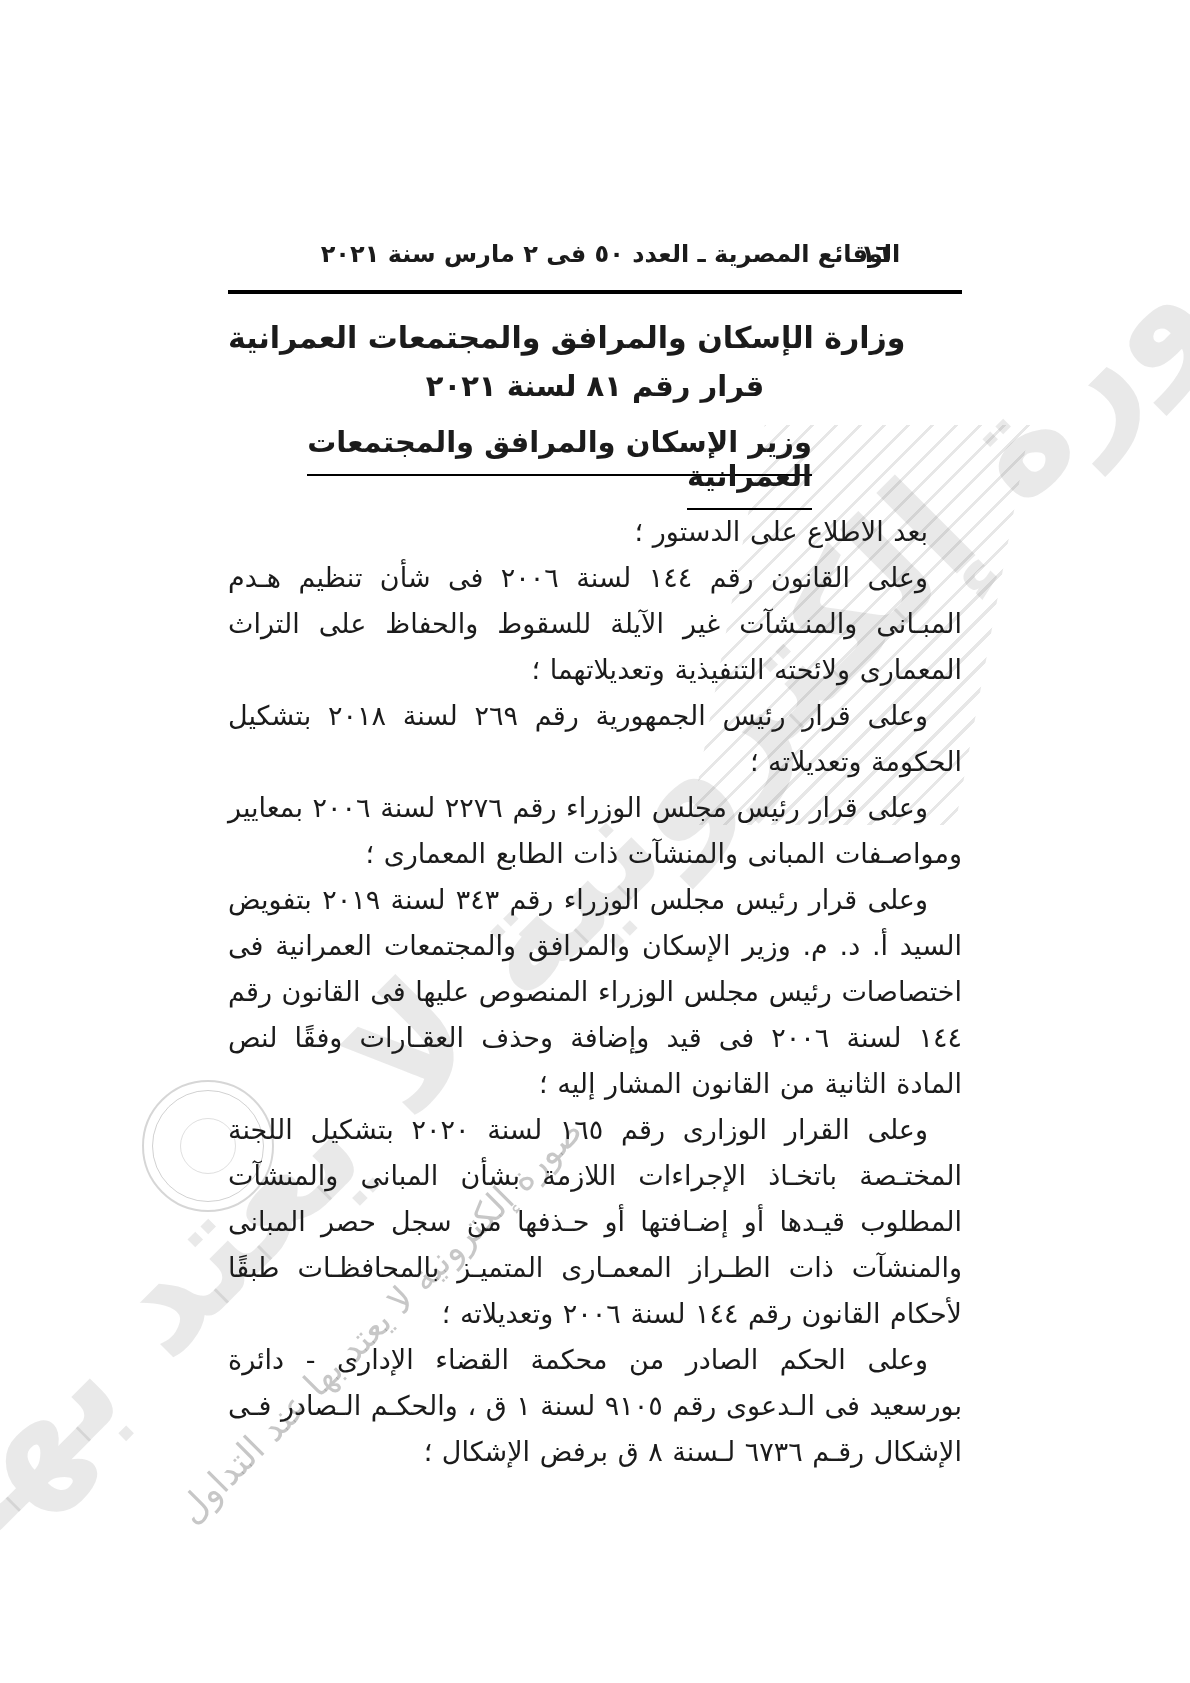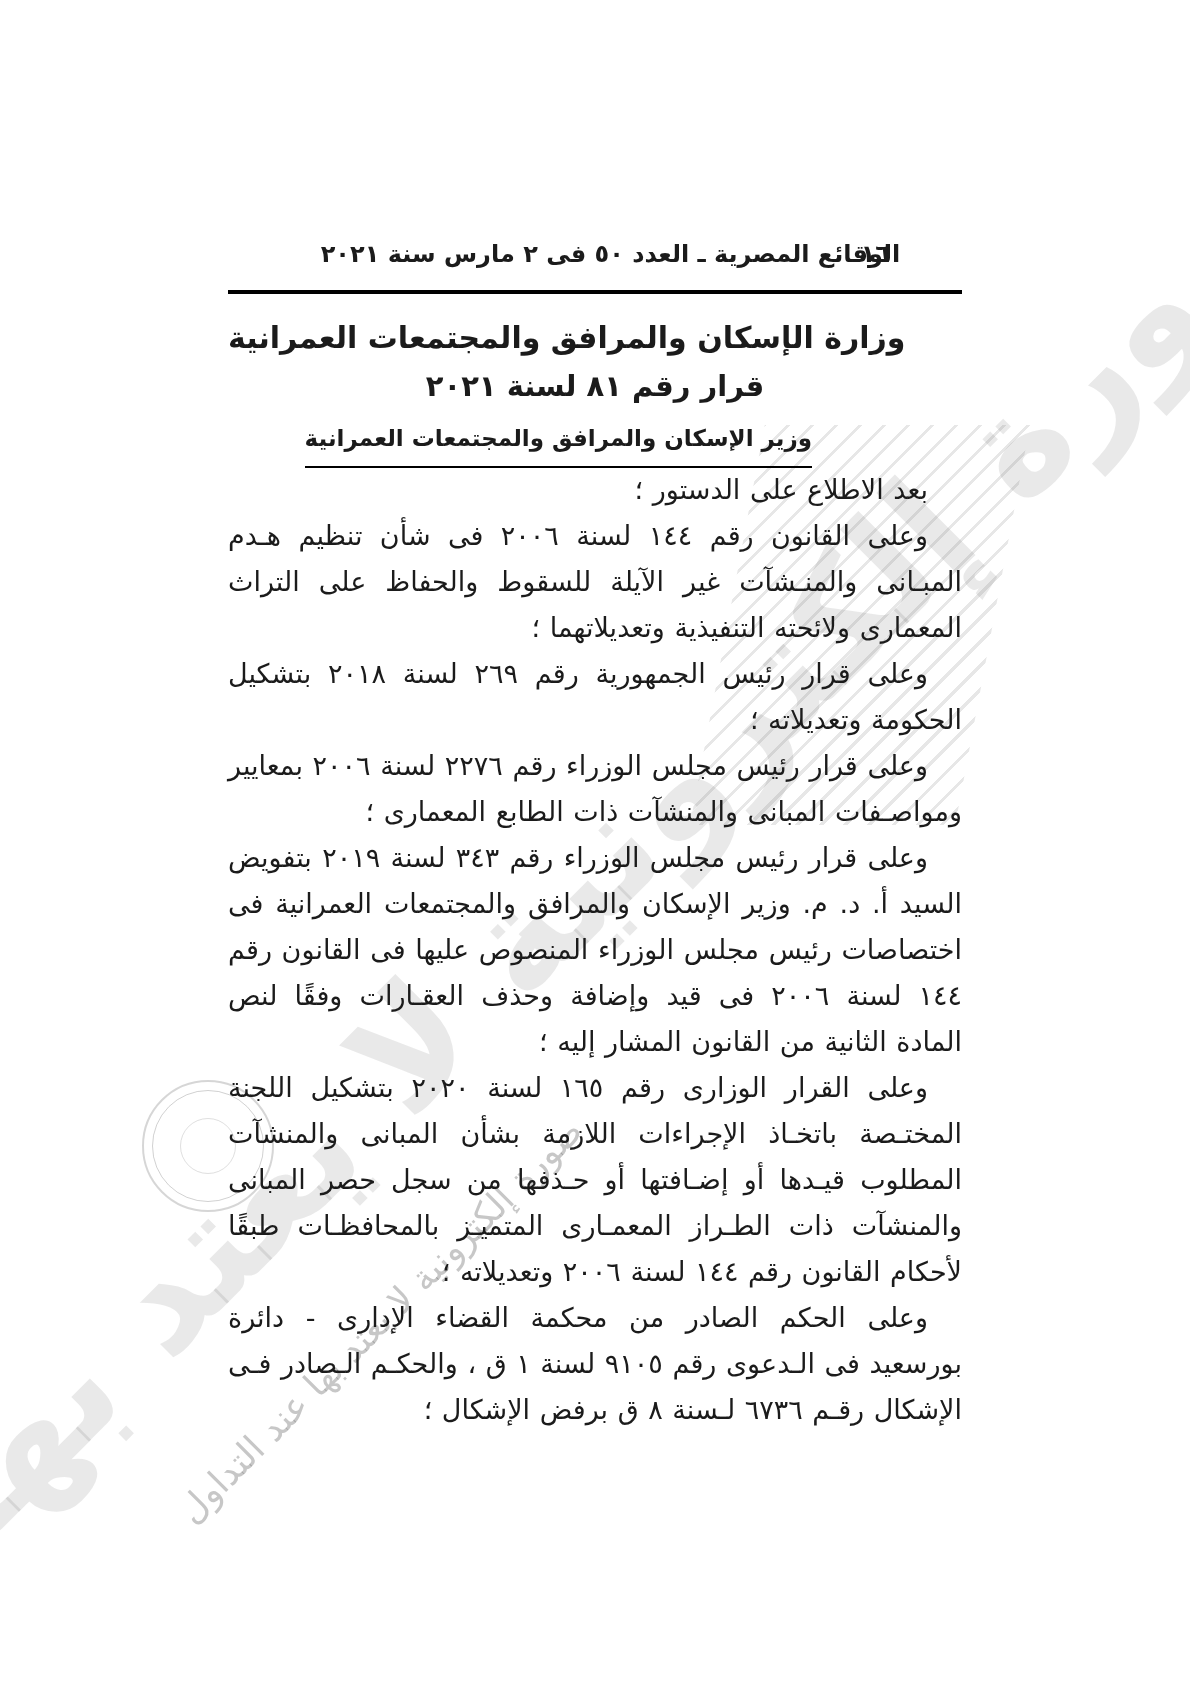--- a/index.html
+++ b/index.html
@@ -112,21 +112,21 @@
     font-size: 29px;
     font-weight: 900;
     text-align: center;
   }
   .issuer-wrap {
     margin-top: 22px;
     text-align: right;
     padding-right: 150px;
   }
   .issuer {
-    font-size: 23px;
+    font-size: 29px;
     font-weight: 900;
     border-bottom: 2.5px solid #000;
     padding-bottom: 15px;
   }
   .body-text { margin-top: 16px; }
   .body-text p {
     margin: 0;
     font-size: 27px;
     line-height: 46px;
     text-align: justify;

